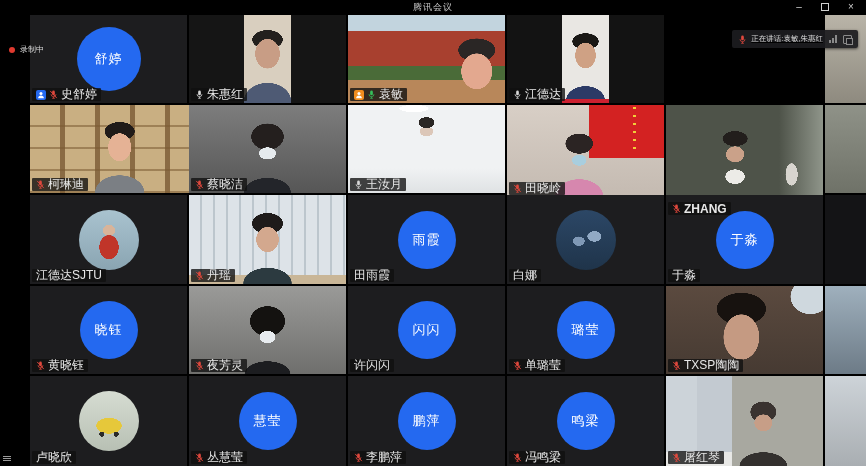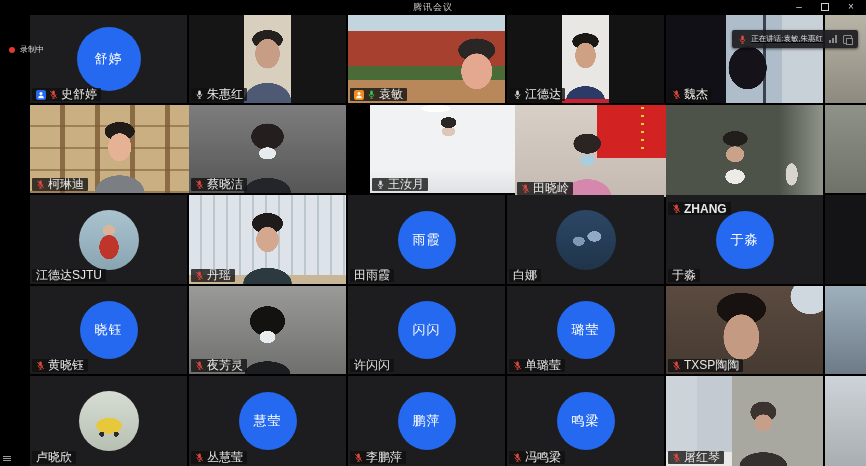--- a/index.html
+++ b/index.html
@@ -225,34 +225,20 @@
         <span class="badge mic-on">
           <svg viewBox="0 0 12 12" width="9" height="9" style="display:block">
             <rect x="4.2" y="0.8" width="3.6" height="6.2" rx="1.8" fill="currentColor"></rect>
             <path d="M2.7 5.6a3.3 3.3 0 0 0 6.6 0" fill="none" stroke="currentColor" stroke-width="1"></path>
             <path d="M6 8.9V11M4.1 11h3.8" stroke="currentColor" stroke-width="1"></path>
           </svg>
         </span>
         <span class="nm">江德达</span>
       </div>
     </div>
-    <div class="tile" style="left: 666px; top: 15px; width: 157px; height: 88px;">
-      <div class="scene v-wei"></div>
-      <div class="namebar">
-        <span class="badge mic-muted">
-          <svg viewBox="0 0 12 12" width="9" height="9" style="display:block">
-            <rect x="4.2" y="0.8" width="3.6" height="6.2" rx="1.8" fill="currentColor"></rect>
-            <path d="M2.7 5.6a3.3 3.3 0 0 0 6.6 0" fill="none" stroke="currentColor" stroke-width="1"></path>
-            <path d="M6 8.9V11M4.1 11h3.8" stroke="currentColor" stroke-width="1"></path>
-            <line x1="1.6" y1="1.2" x2="10.4" y2="10.8" stroke="currentColor" stroke-width="1.3"></line>
-          </svg>
-        </span>
-        <span class="nm">魏杰</span>
-      </div>
-    </div>
     <div class="tile" style="left: 825px; top: 15px; width: 41px; height: 88px;">
       <div class="scene v-sliver-bright"></div>
     </div>
     <div class="tile" style="left: 30px; top: 105px; width: 183px; height: 88px;">
       <div class="scene v-bookshelf"></div>
       <div class="namebar">
         <span class="badge mic-muted">
           <svg viewBox="0 0 12 12" width="9" height="9" style="display:block">
             <rect x="4.2" y="0.8" width="3.6" height="6.2" rx="1.8" fill="currentColor"></rect>
             <path d="M2.7 5.6a3.3 3.3 0 0 0 6.6 0" fill="none" stroke="currentColor" stroke-width="1"></path>
@@ -270,34 +256,34 @@
           <svg viewBox="0 0 12 12" width="9" height="9" style="display:block">
             <rect x="4.2" y="0.8" width="3.6" height="6.2" rx="1.8" fill="currentColor"></rect>
             <path d="M2.7 5.6a3.3 3.3 0 0 0 6.6 0" fill="none" stroke="currentColor" stroke-width="1"></path>
             <path d="M6 8.9V11M4.1 11h3.8" stroke="currentColor" stroke-width="1"></path>
             <line x1="1.6" y1="1.2" x2="10.4" y2="10.8" stroke="currentColor" stroke-width="1.3"></line>
           </svg>
         </span>
         <span class="nm">蔡晓洁</span>
       </div>
     </div>
-    <div class="tile" style="left: 348px; top: 105px; width: 157px; height: 88px; margin-left: 22px;">
+    <div class="tile" style="left: 348px; top: 105px; width: 157px; height: 88px;">
       <div class="scene v-white-room"></div>
       <div class="namebar">
         <span class="badge mic-on">
           <svg viewBox="0 0 12 12" width="9" height="9" style="display:block">
             <rect x="4.2" y="0.8" width="3.6" height="6.2" rx="1.8" fill="currentColor"></rect>
             <path d="M2.7 5.6a3.3 3.3 0 0 0 6.6 0" fill="none" stroke="currentColor" stroke-width="1"></path>
             <path d="M6 8.9V11M4.1 11h3.8" stroke="currentColor" stroke-width="1"></path>
           </svg>
         </span>
         <span class="nm">王汝月</span>
       </div>
     </div>
-    <div class="tile" style="left: 507px; top: 105px; width: 157px; height: 92px; margin-left: 8px;">
+    <div class="tile" style="left: 507px; top: 105px; width: 157px; height: 92px;">
       <div class="scene v-pink-banner"></div>
       <div class="namebar">
         <span class="badge mic-muted">
           <svg viewBox="0 0 12 12" width="9" height="9" style="display:block">
             <rect x="4.2" y="0.8" width="3.6" height="6.2" rx="1.8" fill="currentColor"></rect>
             <path d="M2.7 5.6a3.3 3.3 0 0 0 6.6 0" fill="none" stroke="currentColor" stroke-width="1"></path>
             <path d="M6 8.9V11M4.1 11h3.8" stroke="currentColor" stroke-width="1"></path>
             <line x1="1.6" y1="1.2" x2="10.4" y2="10.8" stroke="currentColor" stroke-width="1.3"></line>
           </svg>
         </span>

